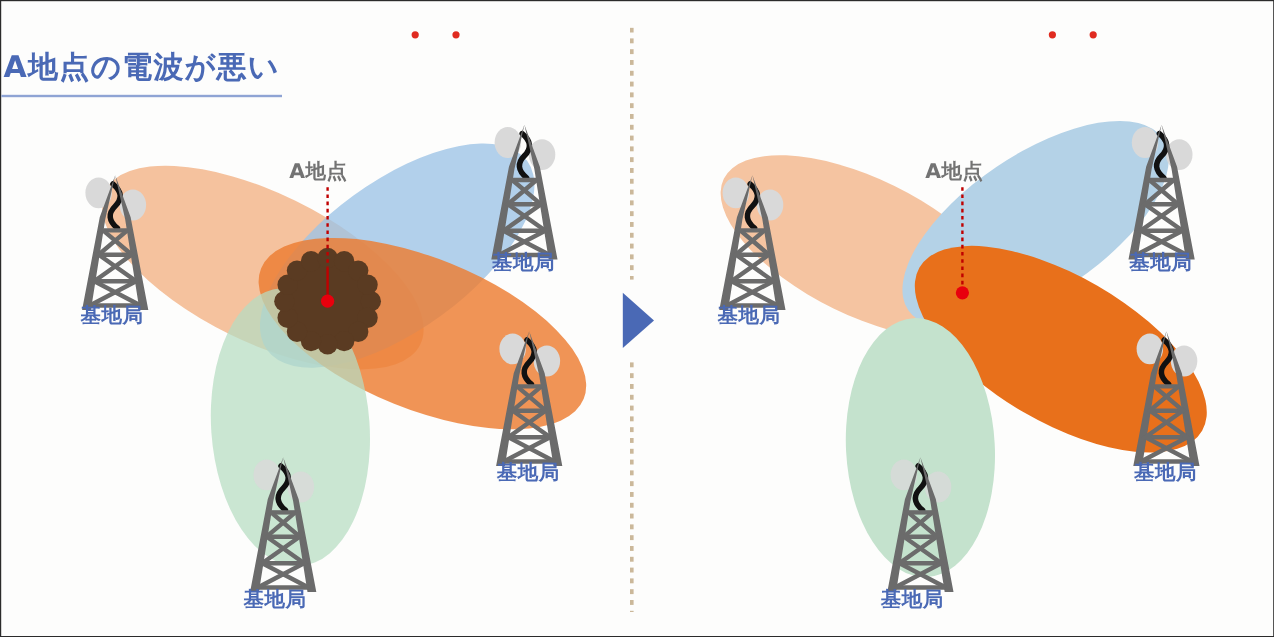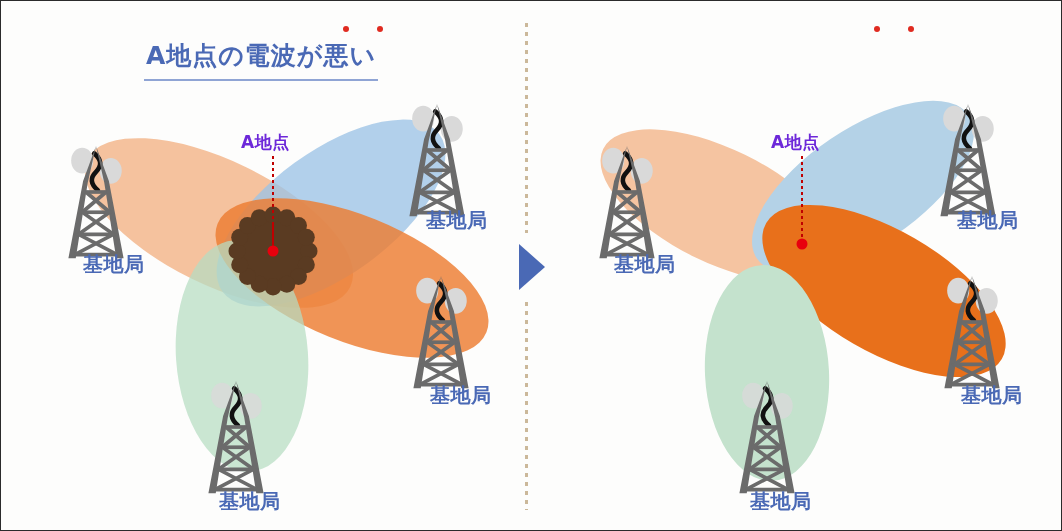--- a/index.html
+++ b/index.html
@@ -35,21 +35,21 @@
     width: 100%;
     height: 100%;
   }
 
   
   .title-block {
     position: absolute;
     top: 38px;
     left: 0;
     width: 100%;
-    text-align: center;
+    text-align: left;
     pointer-events: none;
   }
   .title-text {
     display: inline-block;
     position: relative;
     font-family: "DejaVu Sans", "Liberation Sans", sans-serif;
     font-size: 25px;
     font-weight: 700;
     letter-spacing: 1px;
     color: #4a69b5;
@@ -70,33 +70,32 @@
     width: 6px;
     height: 6px;
     border-radius: 50%;
     background: #e02b20;
   }
 
   
   .bs-label {
     position: absolute;
     font-family: "DejaVu Sans", "Liberation Sans", sans-serif;
-    font-size: 20px;
+    font-size: 17px;
     font-weight: 700;
     color: #4a69b5;
     white-space: nowrap;
     letter-spacing: 0.5px;
-    margin-left: 16px;
   }
   .spot-label {
     position: absolute;
     font-family: "DejaVu Sans", "Liberation Sans", sans-serif;
     font-size: 17px;
     font-weight: 700;
-    color: #6d28d9;
+    color: #737373;
     white-space: nowrap;
     letter-spacing: 0.5px;
     text-align: center;
   }
 
   
   #divider {
     position: absolute;
     left: 524px;
     top: 22px;

